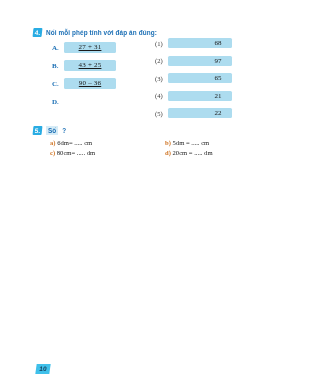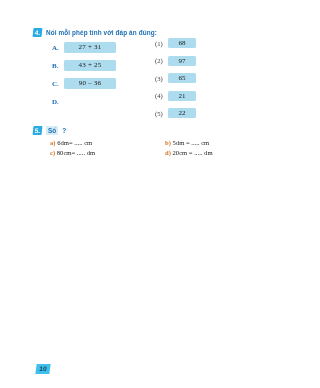--- a/index.html
+++ b/index.html
@@ -33,31 +33,32 @@
   .row-left{display:flex;align-items:center;height:11px;margin-bottom:7px;}
   .row-letter{
     color:#1b6fb5;font-weight:bold;font-size:7px;
     width:12px;text-align:left;
   }
   .expr-box{
     width:52px;height:11px;line-height:11px;
     background:#addcef;border-radius:1.5px;
     text-align:center;font-size:7px;color:#1a1a1a;
     letter-spacing:.2px;
+    text-decoration:underline;
   }
 
   .q4-right{position:absolute;left:155px;top:38px;}
   .row-right{display:flex;align-items:center;height:10px;margin-bottom:7.5px;}
   .row-index{
     color:#3b3b3b;font-size:6.6px;width:13px;text-align:left;
   }
   .ans-box{
     width:28px;height:10px;line-height:10px;
     background:#addcef;border-radius:1.5px;
-    text-align:center;font-size:7px;color:#1a1a1a;
+    text-align:center;font-size:7px;color:#1a1a1a;padding-left:36px;
   }
 
   
   .q5-head{position:absolute;left:33px;top:126px;display:flex;align-items:center;gap:4px;}
   .so-box{
     background:#d6ecf7;
     color:#1b6fb5;
     font-family:"Liberation Sans",sans-serif;
     font-size:6.4px;font-weight:bold;
     padding:0 2px;height:9px;line-height:9px;display:inline-block;

